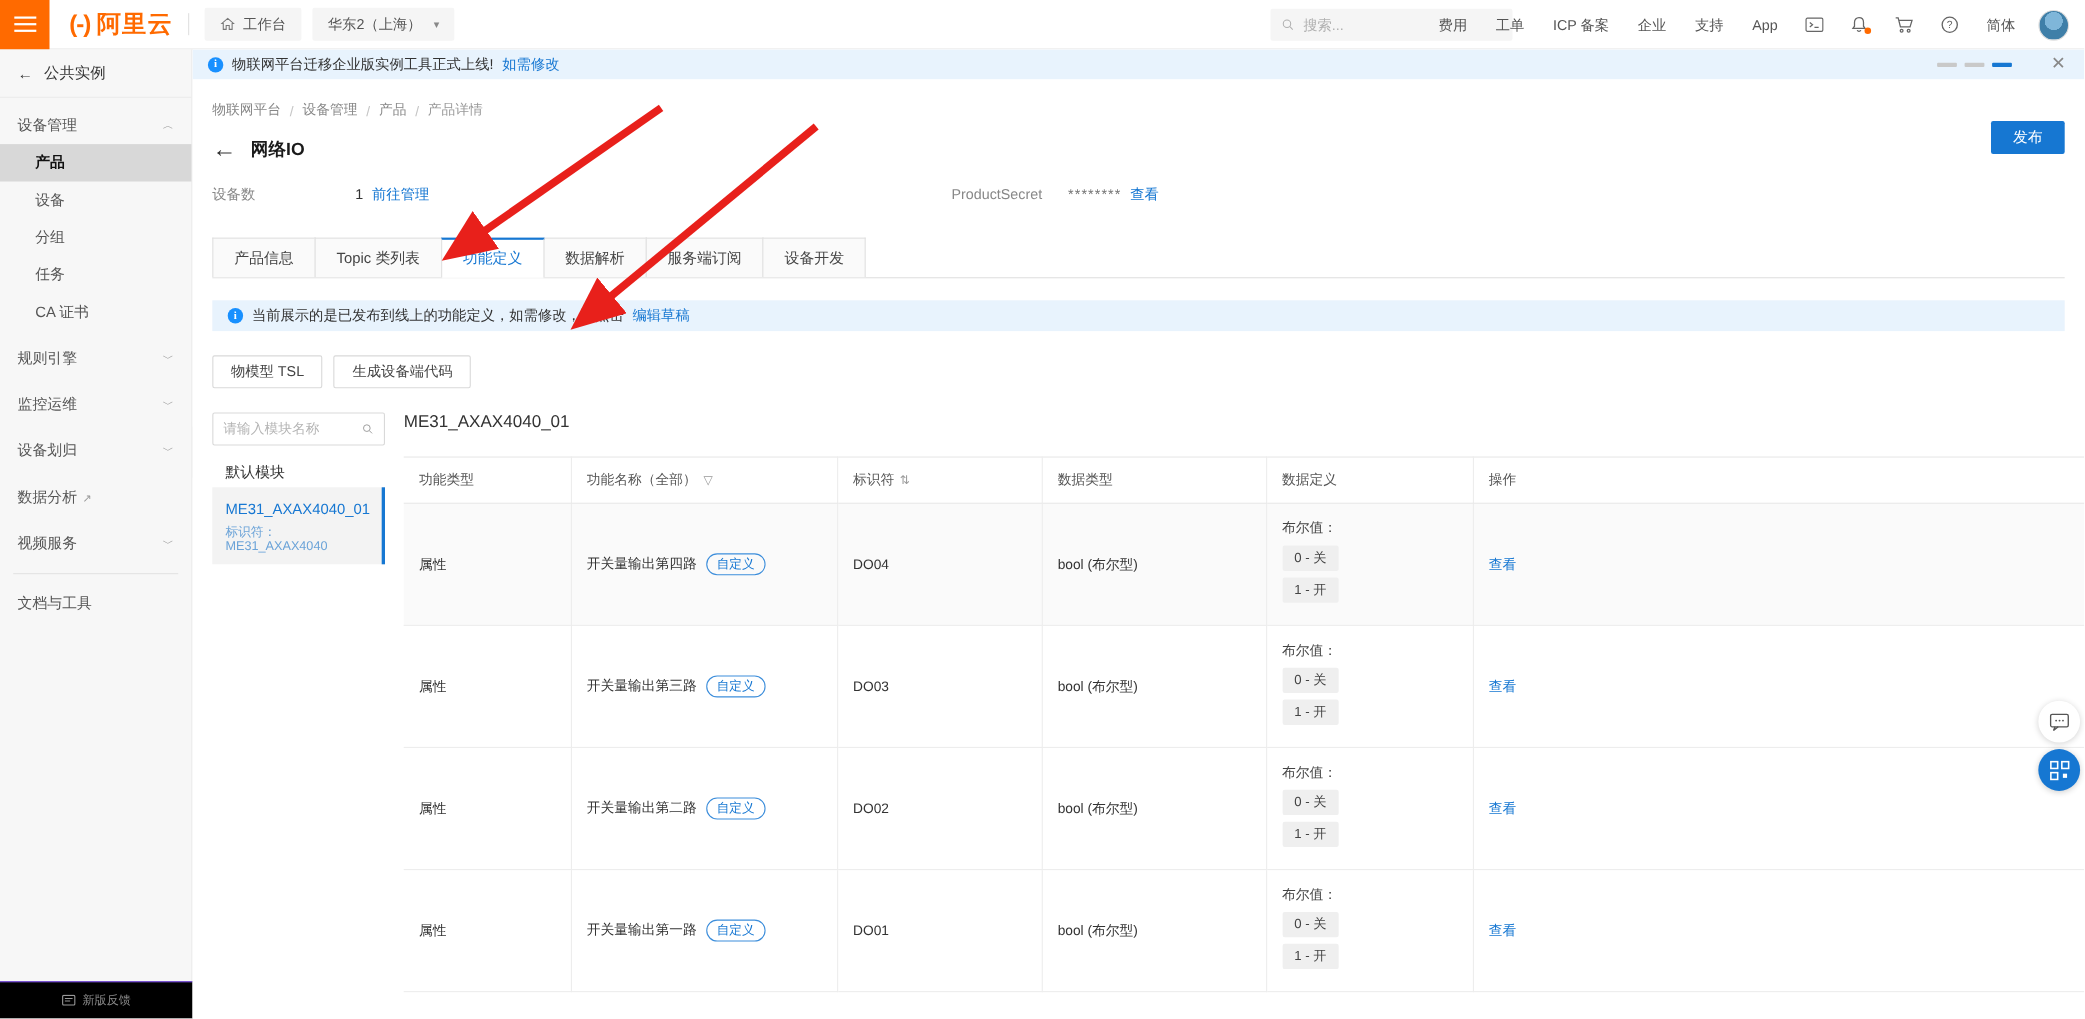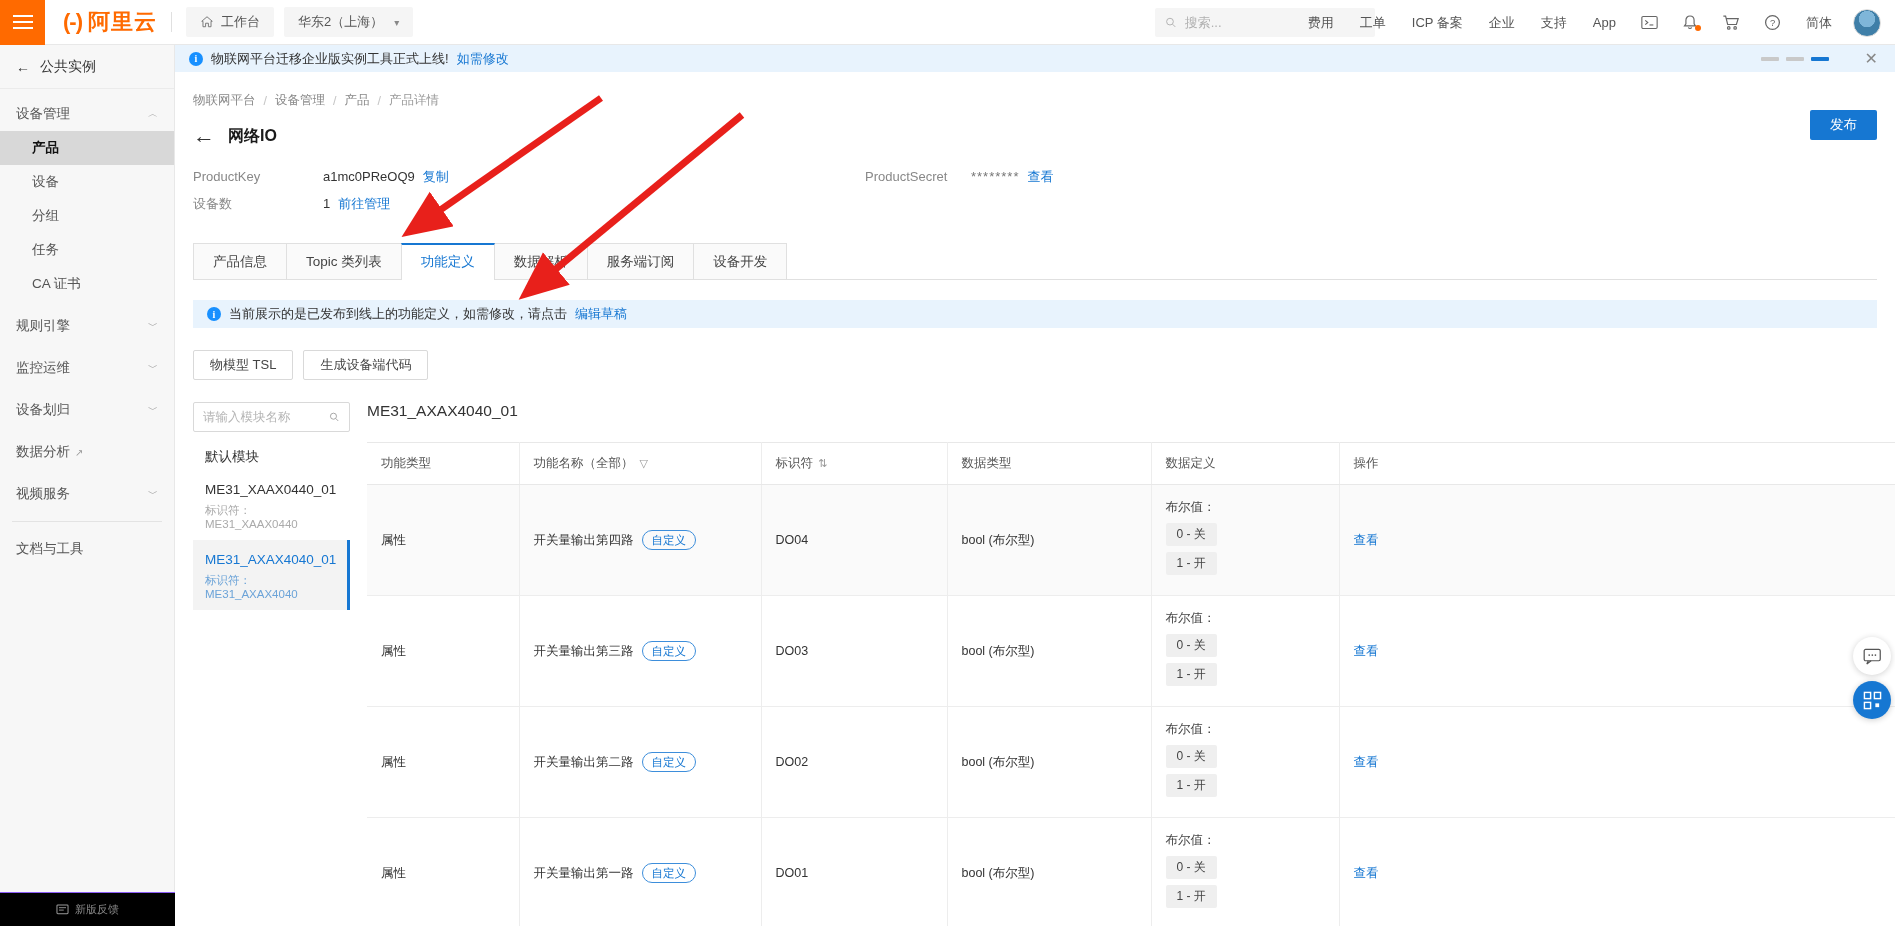--- a/index.html
+++ b/index.html
@@ -404,25 +404,20 @@
 
     <div class="page-head">
       <span class="back-arrow">←</span>
       <span class="page-title">网络IO</span>
     </div>
 
     <button class="publish-btn">发布</button>
 
     <div class="meta">
       <div class="meta-row">
-        <span class="meta-label">ProductKey</span>
-        <span class="meta-val">a1mc0PReOQ9</span>
-        <a>复制</a>
-      </div>
-      <div class="meta-row">
         <span class="meta-label">设备数</span>
         <span class="meta-val">1</span>
         <a>前往管理</a>
       </div>
       <div class="meta-right">
         <span class="meta-label">ProductSecret</span>
         <span class="secret-dots">********</span>
         <a>查看</a>
       </div>
     </div>
@@ -455,24 +450,20 @@
           <svg width="12" height="12" viewBox="0 0 16 16">
             <circle cx="6.8" cy="6.8" r="4.6" fill="none" stroke="#999" stroke-width="1.3"></circle>
             <line x1="10.4" y1="10.4" x2="14" y2="14" stroke="#999" stroke-width="1.3"></line>
           </svg>
         </div>
 
         <div class="mod-first">
           <span>默认模块</span>
         </div>
 
-        <div class="mod-item">
-          <div class="m-name">ME31_XAAX0440_01</div>
-          <div class="m-id">标识符：ME31_XAAX0440</div>
-        </div>
         <div class="mod-item active">
           <div class="m-name">ME31_AXAX4040_01</div>
           <div class="m-id">标识符：ME31_AXAX4040</div>
         </div>
       </div>
 
       <div class="tablearea">
         <div class="table-title">ME31_AXAX4040_01</div>
 
         <table class="tsl">

